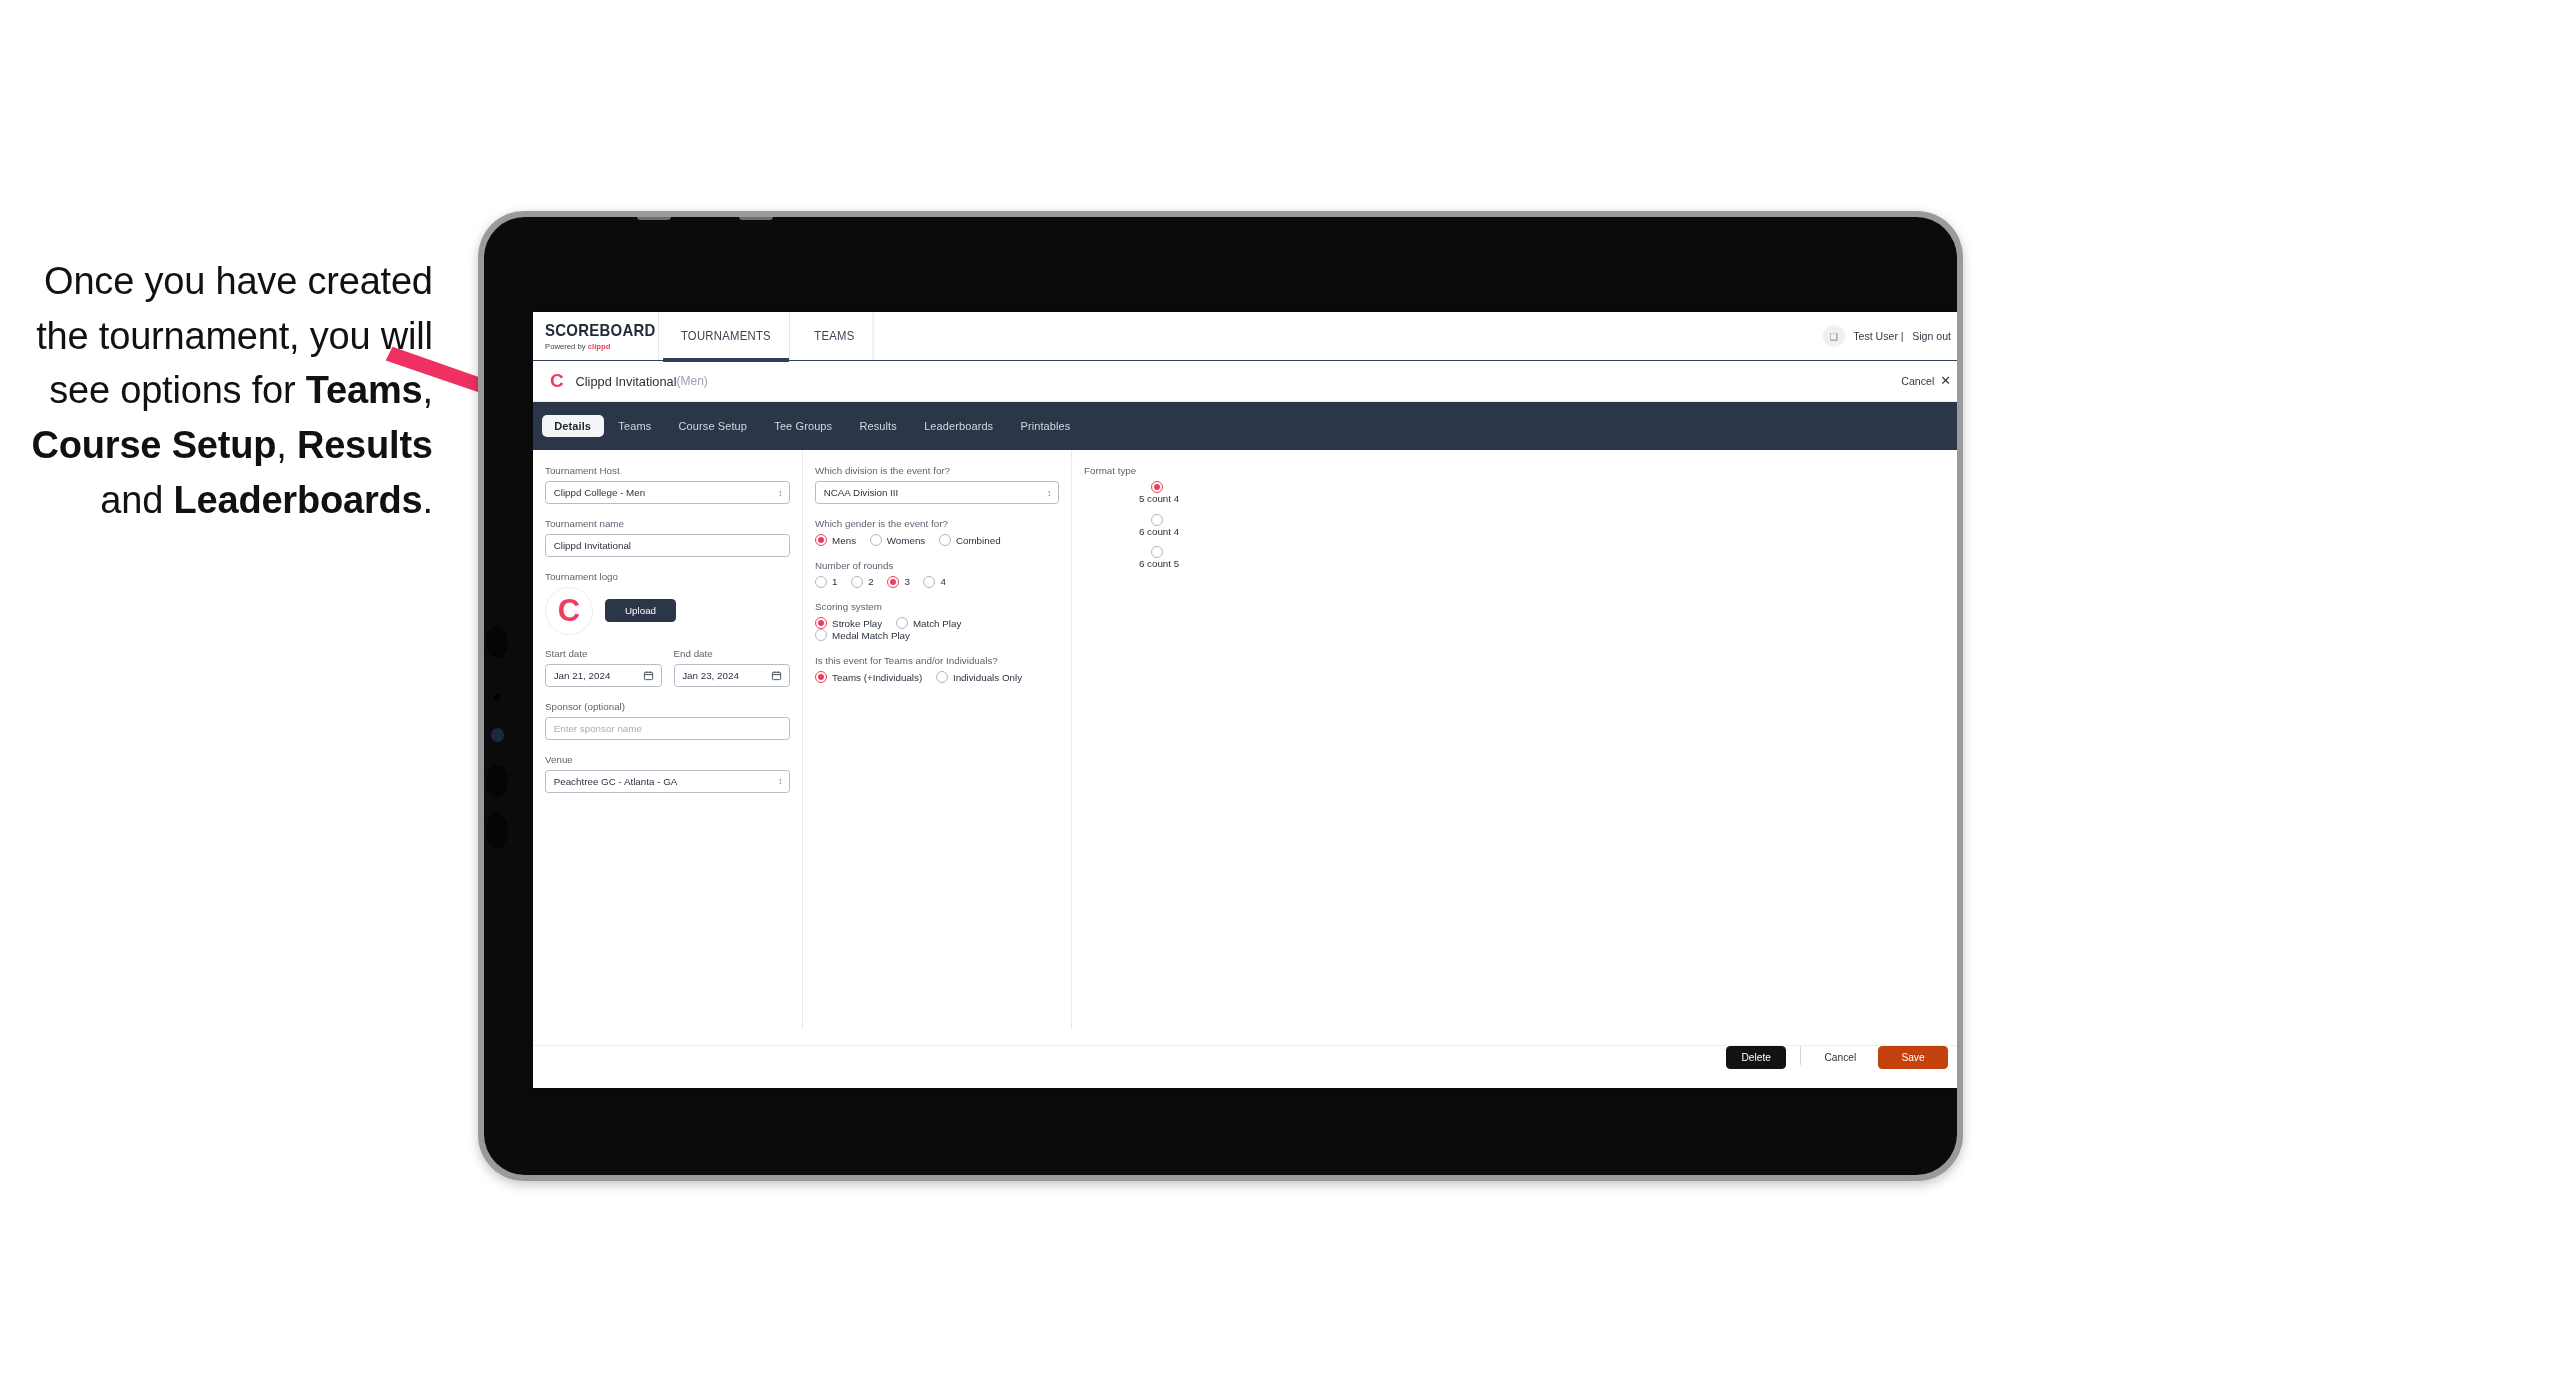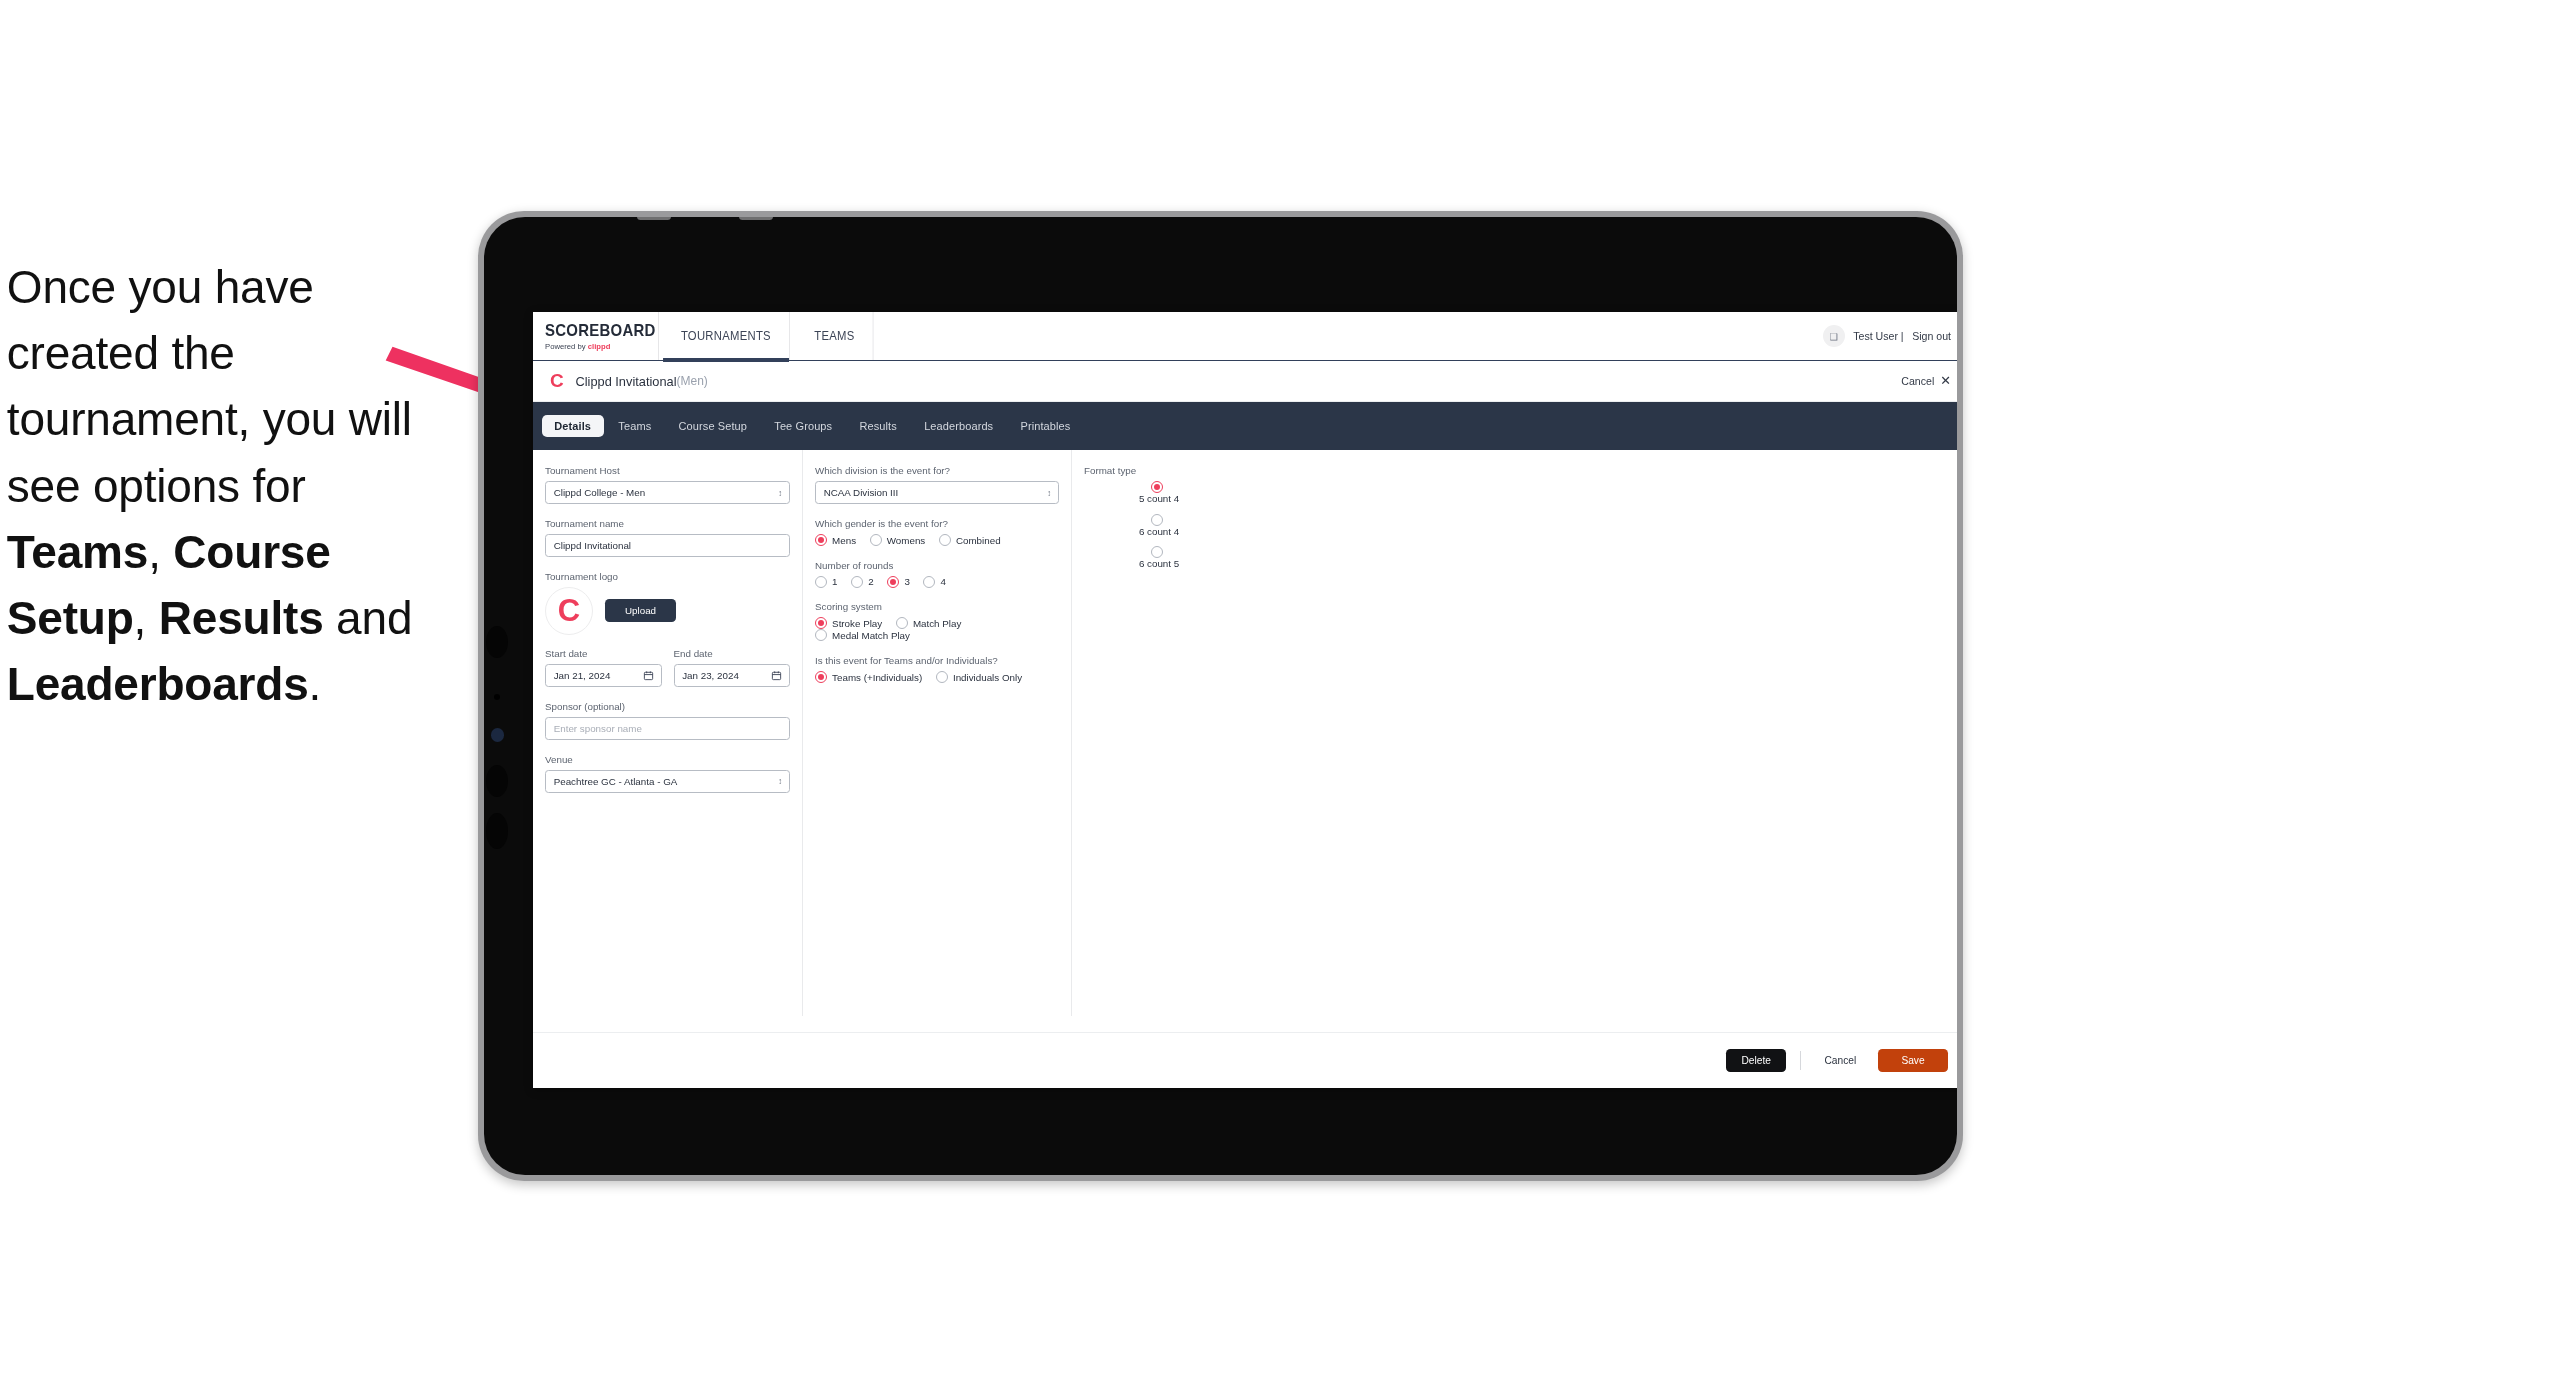--- a/index.html
+++ b/index.html
@@ -9,24 +9,25 @@
     font-family: "Liberation Sans", sans-serif;
     overflow: hidden;
   }
   #stage { position: relative; width: 2576px; height: 1386px; background:#fff; }
 
   
   #annotation {
     position: absolute;
     left: 6.8px; top: 254px;
     width: 426px;
-    font-size: 46px;
+    font-size: 38px;
     line-height: 1.44;
     color: #111111;
     letter-spacing: -0.2px;
+    text-align: right;
   }
   #annotation b { font-weight: 700; }
 
   
   #arrow { position: absolute; left: 375px; top: 323px; width: 358px; height: 170px; }
 
   
   #tablet {
     position: absolute;
     left: 478px; top: 211px;
@@ -187,22 +188,22 @@
   }
   .radio-label { font-size: 9.8px; color:#2b323f; margin-left: 5.1px; }
 
   .col3-grid { display:flex; }
   .col3-left { width: 145px; }
   .col3-right { flex:1; }
   .stack-item { margin-bottom: 9.4px; display:flex; align-items:center;flex-direction:column; }
 
   
   #footer {
-    height: 56px; background:#ffffff; border-top:0.9px solid #eceef0;
-    display:flex; align-items:center; justify-content:flex-end;
+    height: 43px; background:#ffffff; border-top:0.9px solid #eceef0;
+    display:flex; align-items:flex-start; justify-content:flex-end;
     padding-right: 20.4px; gap: 0; flex:0 0 auto;margin-top:16px;
   }
   #delete-btn { background:#111214; color:#fff; font-size:10.2px; padding:6px 15.3px; border-radius:4.3px; }
   .vdiv { width:0.9px; height:19px; background:#d6d8dc; margin: 0 13.6px; }
   #cancel-btn { font-size:10.2px; color:#2b323f; padding: 6px 10.2px; }
   #save-btn { background:#c2410c; color:#fff; font-size:10.2px; padding:6px 23px; border-radius:4.3px; margin-left: 12px; }
 </style>
 </head>
 <body>
 

